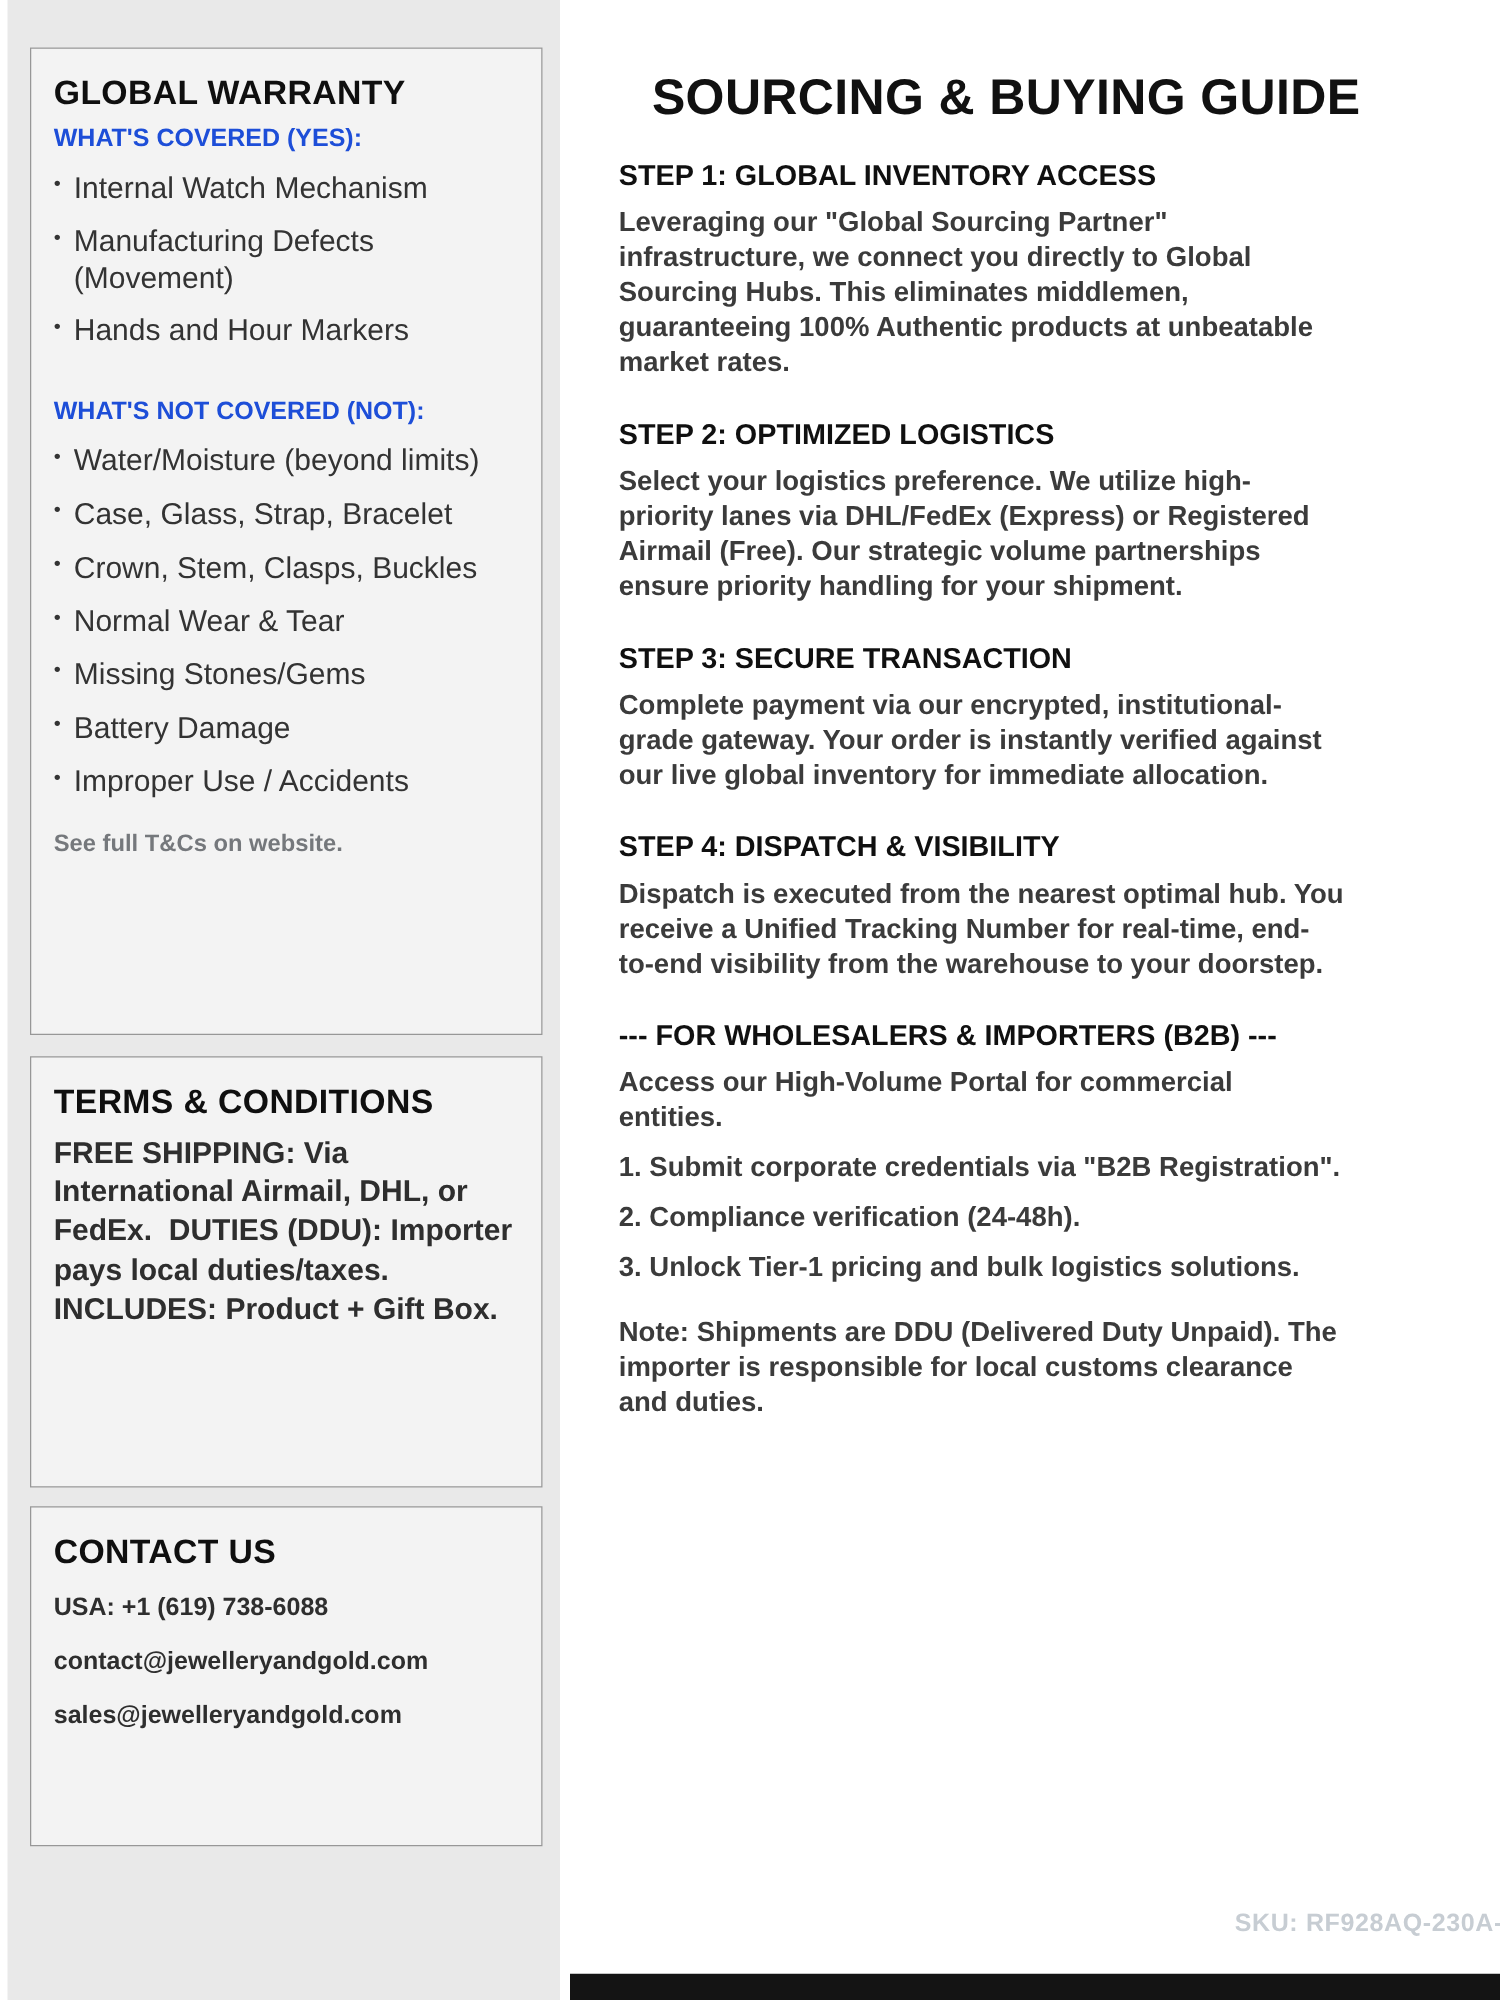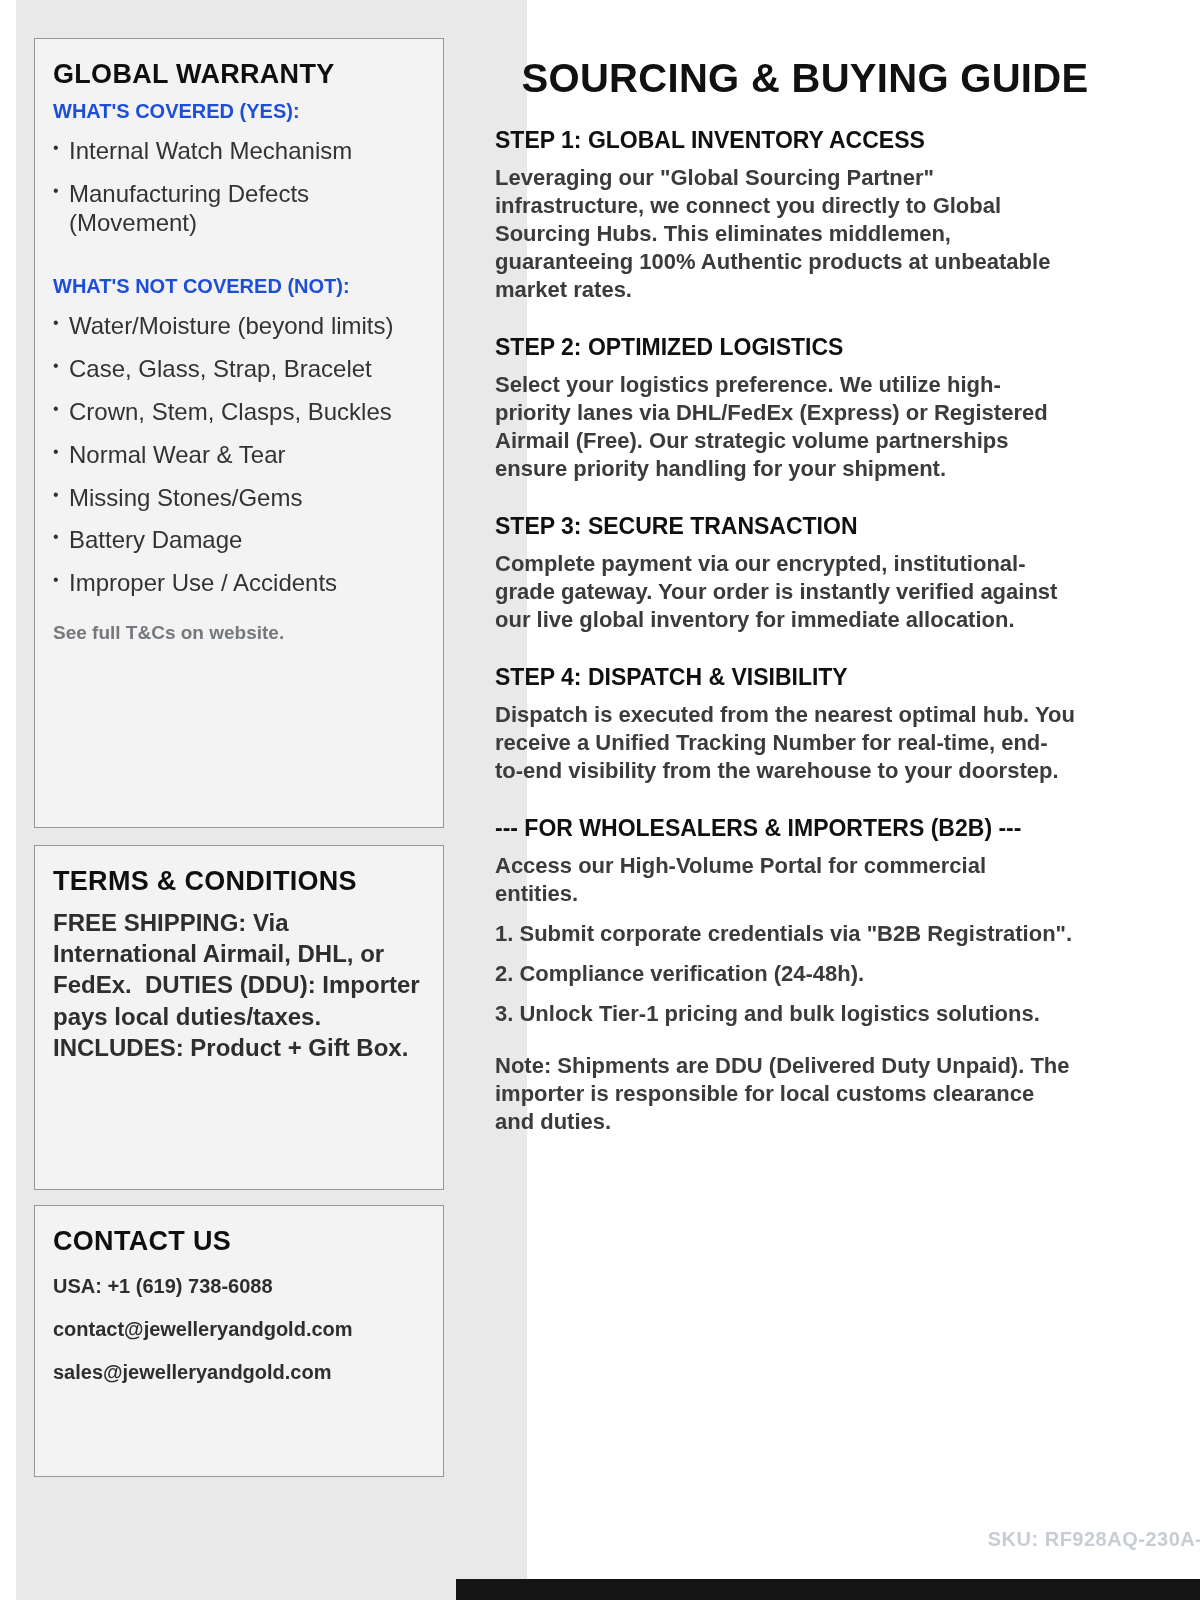--- a/index.html
+++ b/index.html
@@ -10,22 +10,22 @@
     position: relative;
     width: 1200px;
     height: 1600px;
     background: #ffffff;
     overflow: hidden;
   }
 
   
   .sidebar {
     position: absolute;
-    left: 16px; top: 0;
-    width: 511px;
+    left: 6px; top: 0;
+    width: 442px;
     height: 1600px;
     background: #e9e9e9;
   }
   .box {
     margin-left: 18px;
     width: 410px;
     background: #f3f3f3;
     border: 1px solid #979797;
     padding: 20px 18px;
   }
@@ -144,20 +144,21 @@
 <div class="page">
 
   <aside class="sidebar">
 
     <section class="box box-warranty">
       <h2>GLOBAL WARRANTY</h2>
       <h3>WHAT'S COVERED (YES):</h3>
       <div class="blist">
         <div class="li">Internal Watch Mechanism</div>
         <div class="li">Manufacturing Defects (Movement)</div>
+        <div class="li">Hands and Hour Markers</div>
       </div>
       <h3 class="gap-top">WHAT'S NOT COVERED (NOT):</h3>
       <div class="blist">
         <div class="li">Water/Moisture (beyond limits)</div>
         <div class="li">Case, Glass, Strap, Bracelet</div>
         <div class="li">Crown, Stem, Clasps, Buckles</div>
         <div class="li">Normal Wear &amp; Tear</div>
         <div class="li">Missing Stones/Gems</div>
         <div class="li">Battery Damage</div>
         <div class="li">Improper Use / Accidents</div>

